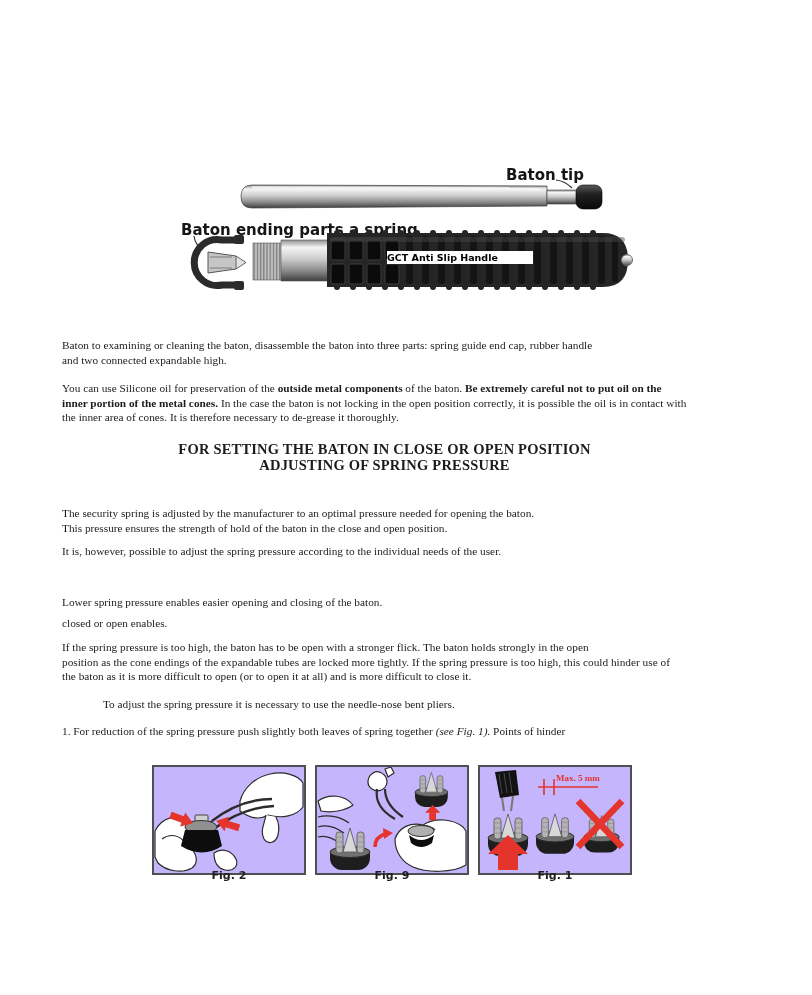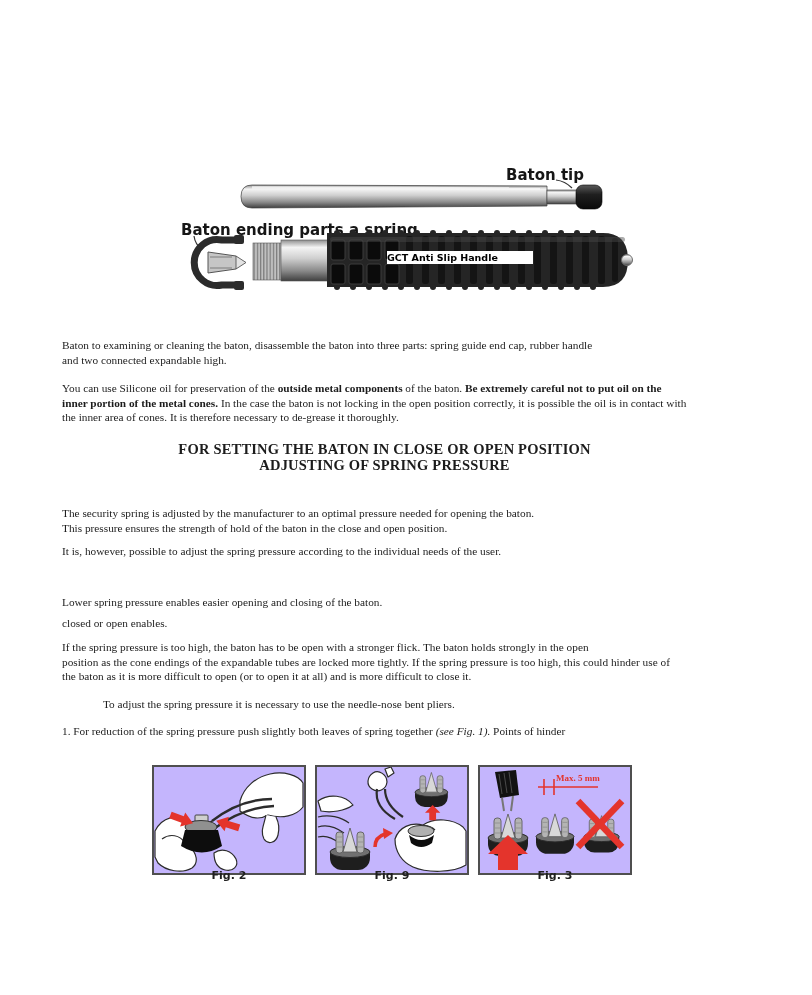--- a/index.html
+++ b/index.html
@@ -250,15 +250,15 @@
       <text x="76" y="14" font-family="Liberation Serif, serif" font-weight="bold" font-size="9" fill="var(--accent-red)">Max. 5 mm</text>
       <g stroke="var(--accent-red)" stroke-width="6.5">
         <path d="M98,34 L142,80"></path>
           <path d="M142,34 L98,80"></path>
       </g>
     </svg>
   </div>
 
   <div class="figlabel fl1">Fig. 2</div>
   <div class="figlabel fl2">Fig. 9</div>
-  <div class="figlabel fl3">Fig. 3</div>
+  <div class="figlabel fl3">Fig. 1</div>
 
 </div>
 
 </body></html>

